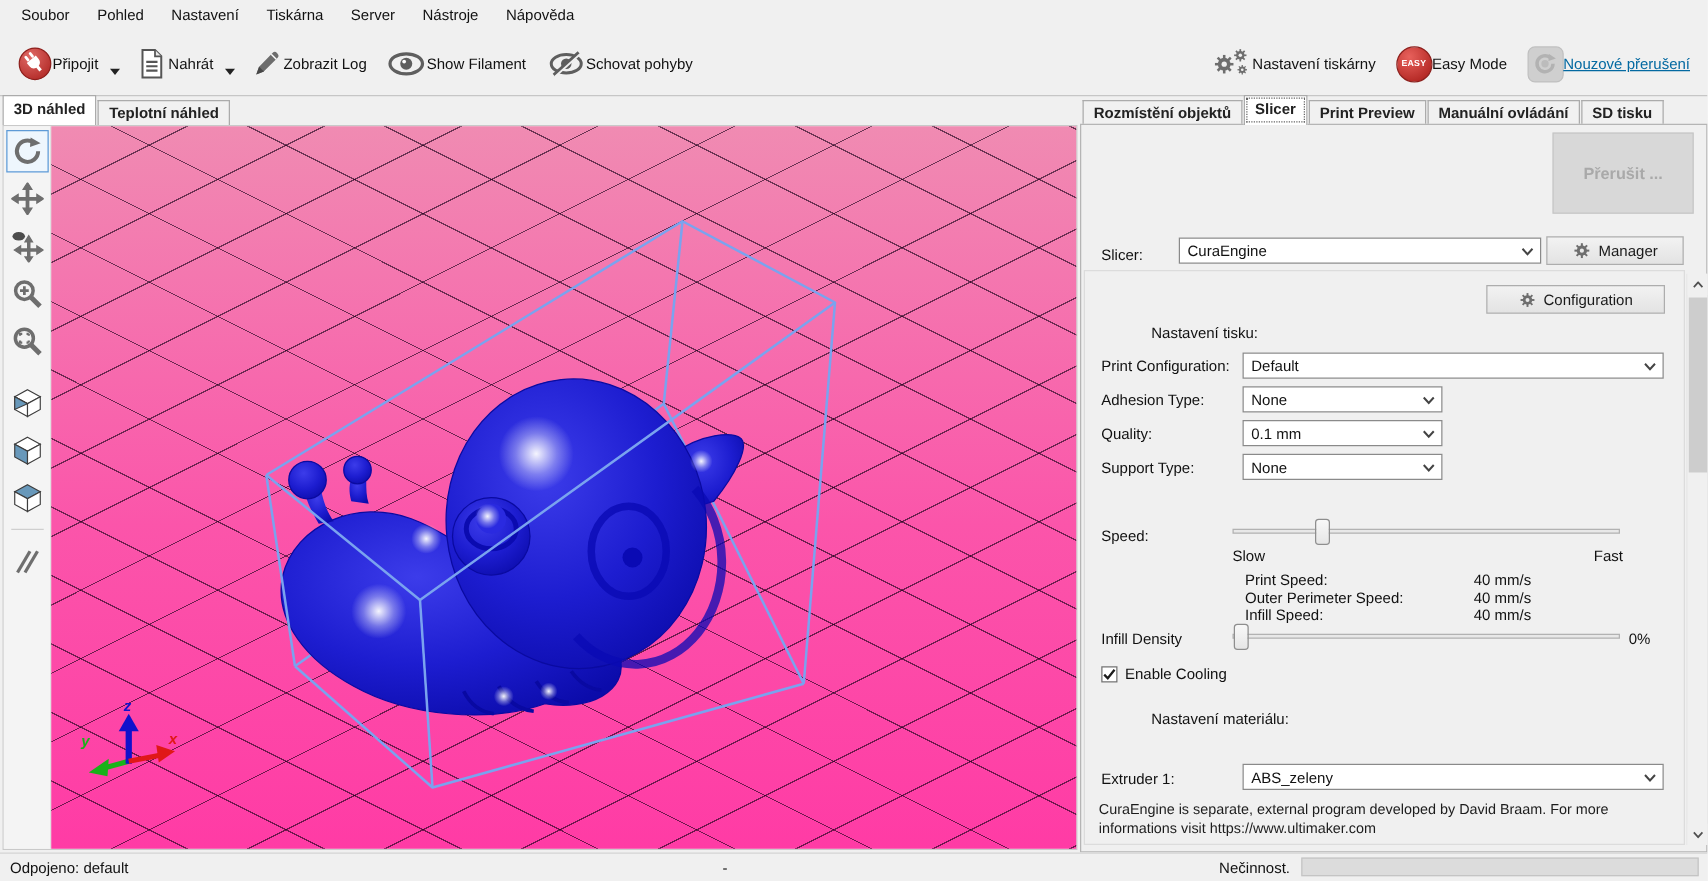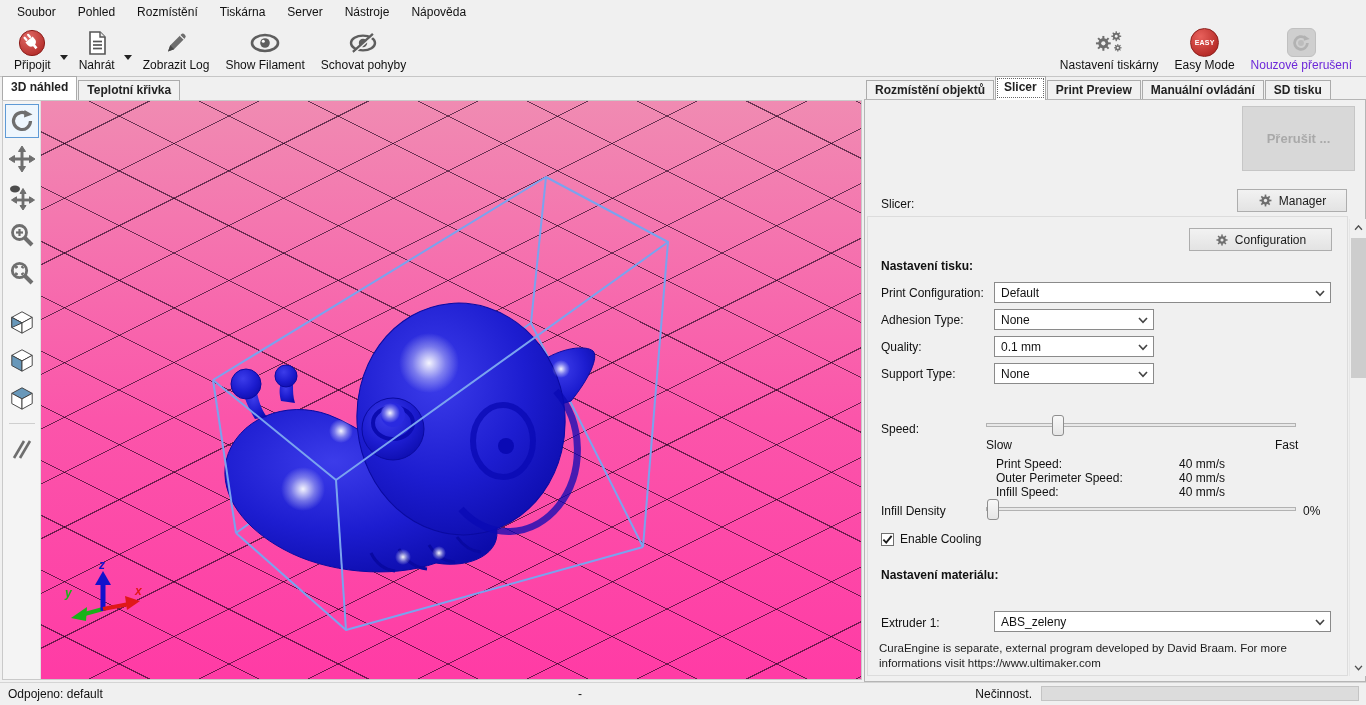--- a/index.html
+++ b/index.html
@@ -7,24 +7,24 @@
        font-family:"Liberation Sans","DejaVu Sans",sans-serif;font-size:12px;color:#111;
        -webkit-font-smoothing:antialiased;}
   
   .menubar{position:absolute;left:0;top:0;width:100%;height:24px;background:#f0f0f0;
            display:flex;align-items:center;padding-left:6px;box-sizing:border-box;}
   .menu-item{padding:4px 11px;white-space:nowrap;cursor:default;}
   
   .toolbar{position:absolute;left:0;top:24px;width:100%;height:53px;background:#f0f0f0;
            border-bottom:1px solid #c6c6c6;display:flex;align-items:stretch;
            padding:1px 6px;box-sizing:border-box;}
-  .tbtn{display:flex;flex-direction:column;align-items:center;padding:2px 8px 0;position:relative;}
+  .tbtn{display:flex;align-items:center;padding:2px 8px 0;position:relative;}
   .tbtn .icon{height:31px;display:flex;align-items:center;justify-content:center;}
   .tbtn .lbl{font-size:12px;white-space:nowrap;margin-top:0;}
-  .tbtn.disabled .lbl{color:#6d28d9;}
+  .tbtn.disabled .lbl{color:#0369a1;text-decoration:underline;}
   .tb-caret{width:0;height:0;border-left:4px solid transparent;border-right:4px solid transparent;
             border-top:5px solid #222;align-self:center;margin:14px 3px 0 1px;}
   .right-tools{margin-left:auto;display:flex;}
   .easy-ball{width:27px;height:27px;border-radius:50%;display:flex;align-items:center;justify-content:center;
              background:radial-gradient(circle at 35% 28%,#e8615c,#b62b27 75%);border:1px solid #8d1f1c;
              color:#fff;font-weight:bold;font-size:7px;letter-spacing:.2px;}
   .emg{width:27px;height:27px;border-radius:6px;background:#cfcfcf;border:1px solid #c0c0c0;
        display:flex;align-items:center;justify-content:center;}
   
   .left-panel{position:absolute;left:0;top:78px;width:864px;height:604px;background:#f0f0f0;}
@@ -44,21 +44,21 @@
   .vsep{width:26px;height:1px;background:#cfcfcf;margin:8px auto;}
   .gap{height:8px;}
   .bed{position:absolute;left:38px;top:0;right:0;bottom:0;
     background:
       repeating-linear-gradient(26.57deg,rgba(0,0,0,0) 0 48px,rgba(25,0,25,.62) 48px 49px),
       repeating-linear-gradient(153.43deg,rgba(0,0,0,0) 0 48px,rgba(25,0,25,.62) 48px 49px),
       linear-gradient(180deg,#f08bb2 0%,#fb55aa 55%,#ff3ba5 100%);}
   .bed svg{position:absolute;left:0;top:0;}
   
   .rp-label{position:absolute;white-space:nowrap;}
-  .rp-bold{position:absolute;font-weight:bold;white-space:nowrap;}
+  .rp-bold{position:absolute;font-weight:normal;white-space:nowrap;margin-left:40px;}
   .bigbtn{position:absolute;left:16px;top:6px;width:352px;height:63px;background:#e7e7e7;border:1px solid #b3b3b3;
           display:flex;align-items:center;justify-content:center;gap:14px;font-size:20px;font-weight:bold;color:#0d0d0d;cursor:pointer;}
   .play-tri{width:0;height:0;border-left:17px solid #686868;border-top:11px solid transparent;border-bottom:11px solid transparent;}
   .killbtn{position:absolute;left:377px;top:6px;width:111px;height:63px;background:#d8d8d8;border:1px solid #c6c6c6;
            display:flex;align-items:center;justify-content:center;font-size:13px;font-weight:bold;color:#a9a9a9;}
   .combo{position:absolute;height:21px;background:#fff;border:1px solid #8a8a8a;box-sizing:border-box;
          display:flex;align-items:center;padding:0 20px 0 6px;cursor:default;}
   .combo .chev{position:absolute;right:5px;top:7px;}
   .wbtn{position:absolute;height:23px;background:linear-gradient(#f2f2f2,#e3e3e3);border:1px solid #adadad;box-sizing:border-box;
         display:flex;align-items:center;justify-content:center;gap:6px;color:#1a1a1a;cursor:pointer;}
@@ -90,21 +90,21 @@
       <rect x="10.7" y="2.5" width="2.6" height="19" fill="currentColor" transform="rotate(90 12 12)"></rect>
       <rect x="10.7" y="2.5" width="2.6" height="19" fill="currentColor" transform="rotate(135 12 12)"></rect>
       <circle cx="12" cy="12" r="6.5" fill="currentColor"></circle>
     </g>
   </defs>
 </svg>
 
 <div class="menubar">
   <span class="menu-item">Soubor</span>
   <span class="menu-item">Pohled</span>
-  <span class="menu-item">Rozmístění</span>
+  <span class="menu-item">Nastavení</span>
   <span class="menu-item">Tiskárna</span>
   <span class="menu-item">Server</span>
   <span class="menu-item">Nástroje</span>
   <span class="menu-item">Nápověda</span>
 </div>
 
 <div class="toolbar">
   <div class="tbtn">
     <span class="icon">
       <svg width="28" height="28" viewBox="0 0 28 28">
@@ -213,21 +213,21 @@
         </span>
       </span>
       <span class="lbl">Nouzové přerušení</span>
     </div>
   </div>
 </div>
 
 <div class="left-panel">
   <div class="tabstrip">
     <div class="tab active">3D náhled</div>
-    <div class="tab">Teplotní křivka</div>
+    <div class="tab">Teplotní náhled</div>
   </div>
   <div class="viewwrap">
     <div class="vtools">
       <div class="vtool selected">
         <svg width="26" height="26" viewBox="0 0 26 26">
             <path d="M21.5 13a8.5 8.5 0 1 1-3-6.5" fill="none" stroke="currentColor" stroke-width="3.2"></path>
             <polygon points="15.5,2 23.5,6.5 15,9.5" fill="currentColor"></polygon>
           </svg>
       </div>
       <div class="vtool">
@@ -381,20 +381,26 @@
     <div class="tab active focus">Slicer</div>
     <div class="tab">Print Preview</div>
     <div class="tab">Manuální ovládání</div>
     <div class="tab">SD tisku</div>
   </div>
 
   <div class="tabpage">
     <div class="killbtn">Přerušit ...</div>
 
     <div class="rp-label" style="left:16px;top:97px;">Slicer:</div>
+    <div class="combo" style="left:78px;top:90px;width:290px;">
+      <span>CuraEngine</span>
+      <svg class="chev" width="10" height="7" viewBox="0 0 10 7">
+          <polyline points="1,1 5,5.4 9,1" fill="none" stroke="#444" stroke-width="1.6"></polyline>
+        </svg>
+    </div>
     <div class="wbtn" style="left:372px;top:89px;width:110px;">
       <svg width="15" height="15" viewBox="0 0 24 24" color="#6e6e6e">
           <use href="#i-gear"></use>
           <circle cx="12" cy="12" r="2.7" fill="#e9e9e9"></circle>
         </svg>
       <span>Manager</span>
     </div>
 
     <div class="region"></div>
 

